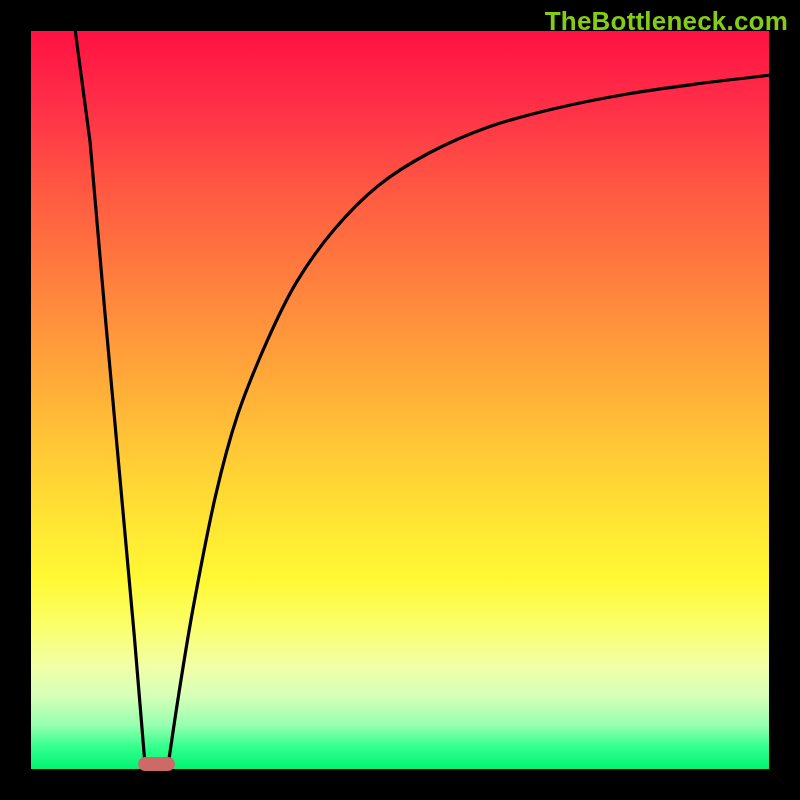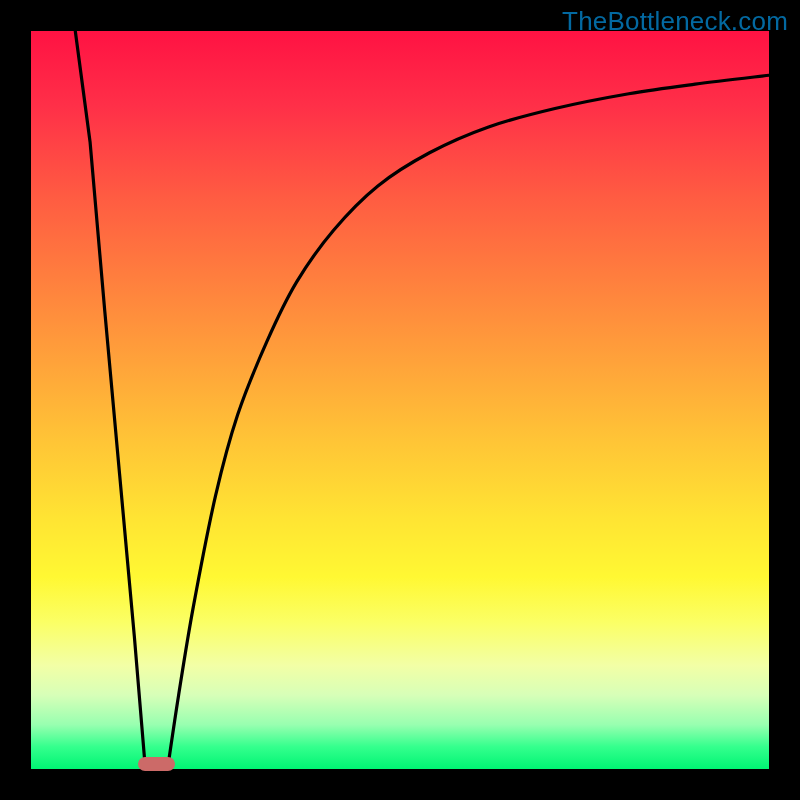--- a/index.html
+++ b/index.html
@@ -39,24 +39,24 @@
       #d7ffb8 90%,
       #98ffb0 94%,
       #34ff8d 97%,
       #00f573 100%
     );
   }
   .watermark {
     position: absolute;
     top: 6px;
     right: 12px;
-    color: #0369a1;
+    color: #84cc16;
     font-size: 26px;
     letter-spacing: 0.2px;
-    font-weight: 400;
+    font-weight: 700;
     user-select: none;
   }
   svg.curve-layer {
     position: absolute;
     left: 0;
     top: 0;
     width: 738px;
     height: 738px;
     overflow: visible;
   }

